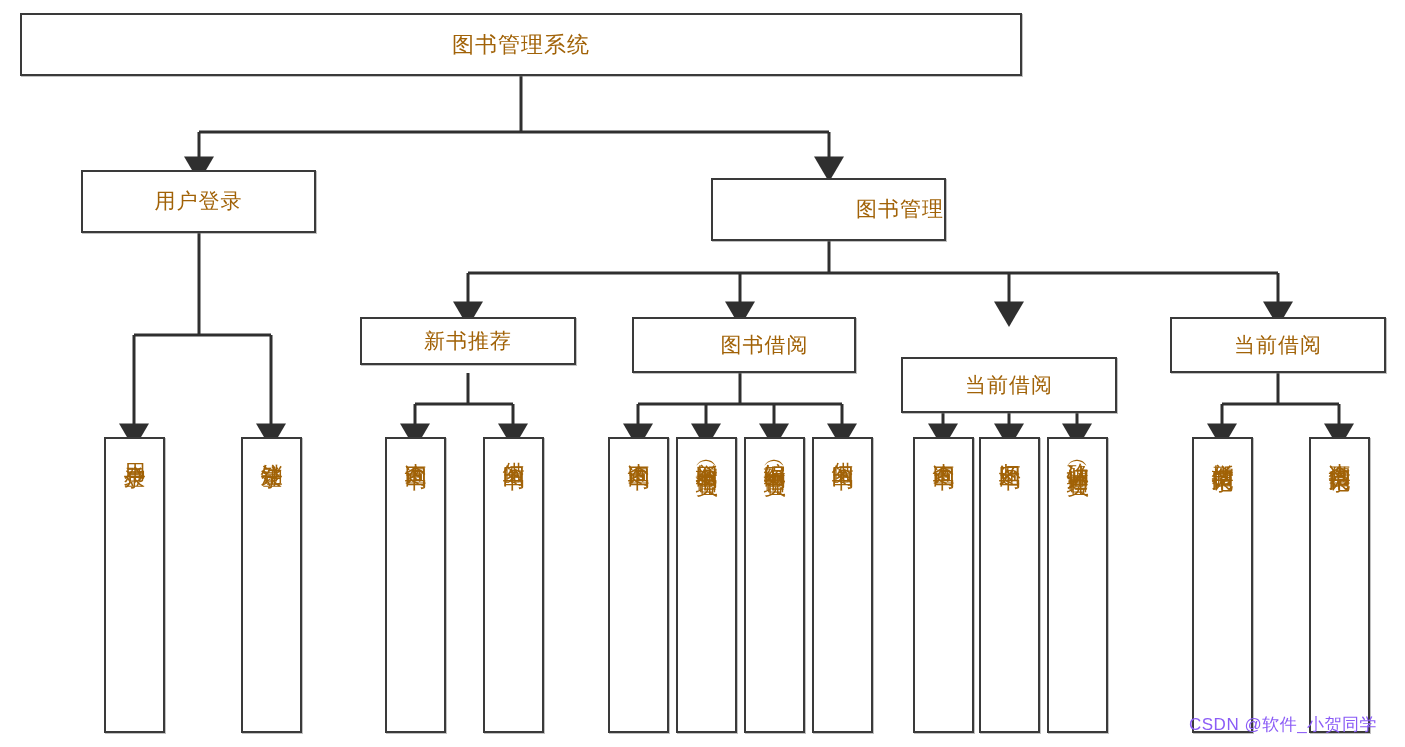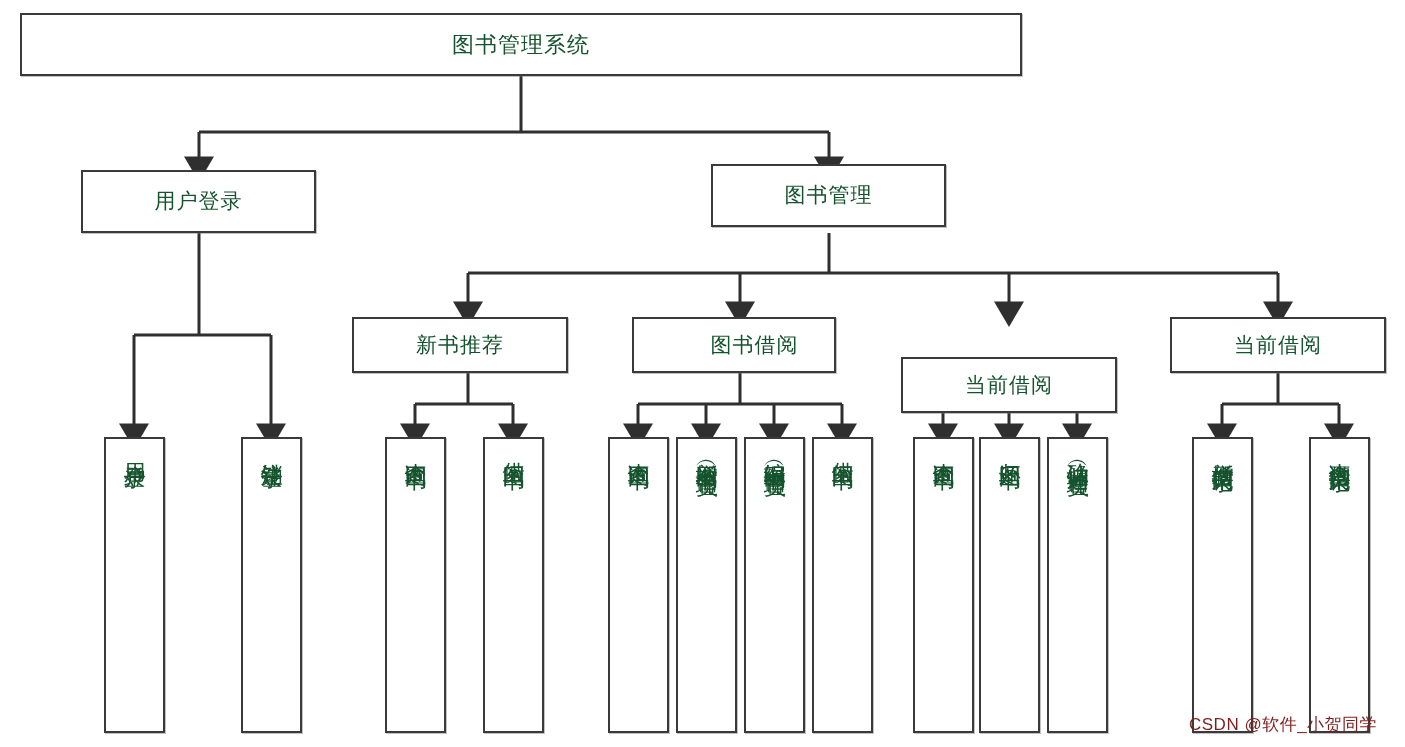--- a/index.html
+++ b/index.html
@@ -26,21 +26,21 @@
     pointer-events: none;
   }
   .node {
     position: absolute;
     box-sizing: border-box;
     border: 2px solid #3a3a3a;
     background: #ffffff;
     display: flex;
     align-items: center;
     justify-content: center;
-    color: #14532d;
+    color: #a16207;
     box-shadow: 1px 1px 0 rgba(120,120,120,0.45);
   }
   .node .label {
     display: block;
     text-align: center;
     line-height: 1.18;
   }
   .node.horiz .label {
     font-size: 21px;
     letter-spacing: 1px;
@@ -62,21 +62,21 @@
     line-height: 1.12;
     letter-spacing: 2px;
     white-space: normal;
     max-height: 280px;
   }
   .watermark {
     position: absolute;
     left: 1189px;
     top: 713px;
     font-size: 17px;
-    color: #7f1d1d;
+    color: #8b5cf6;
     letter-spacing: 0.5px;
     white-space: nowrap;
     font-family: "Liberation Sans", "DejaVu Sans", sans-serif;
   }
 </style>
 </head>
 <body>
 
 <div id="canvas">
 
@@ -130,28 +130,28 @@
     </g>
   </svg>
 
   <div class="node root horiz" style="left:20px; top:13px; width:1002px; height:63px;">
     <span class="label">图书管理系统</span>
   </div>
 
   <div class="node horiz" style="left:81px; top:170px; width:235px; height:63px;">
     <span class="label">用户登录</span>
   </div>
-  <div class="node horiz" style="left:711px; top:164px; width:235px; height:63px;">
+  <div class="node horiz" style="left:711px; top:178px; width:235px; height:63px;justify-content:flex-end;">
     <span class="label">图书管理</span>
   </div>
 
-  <div class="node horiz" style="left:352px; top:317px; width:216px; height:56px;">
+  <div class="node horiz" style="left:360px; top:317px; width:216px; height:48px;">
     <span class="label">新书推荐</span>
   </div>
-  <div class="node horiz" style="left:632px; top:317px; width:204px; height:56px;padding-left:41px;">
+  <div class="node horiz" style="left:632px; top:317px; width:224px; height:56px;padding-left:41px;">
     <span class="label">图书借阅</span>
   </div>
   <div class="node horiz" style="left:901px; top:317px; width:216px; height:56px;margin-top:40px;">
     <span class="label">当前借阅</span>
   </div>
   <div class="node horiz" style="left:1170px; top:317px; width:216px; height:56px;">
     <span class="label">当前借阅</span>
   </div>
 
   <div class="node vert" style="left:104px; top:437px; width:61px; height:296px;">

